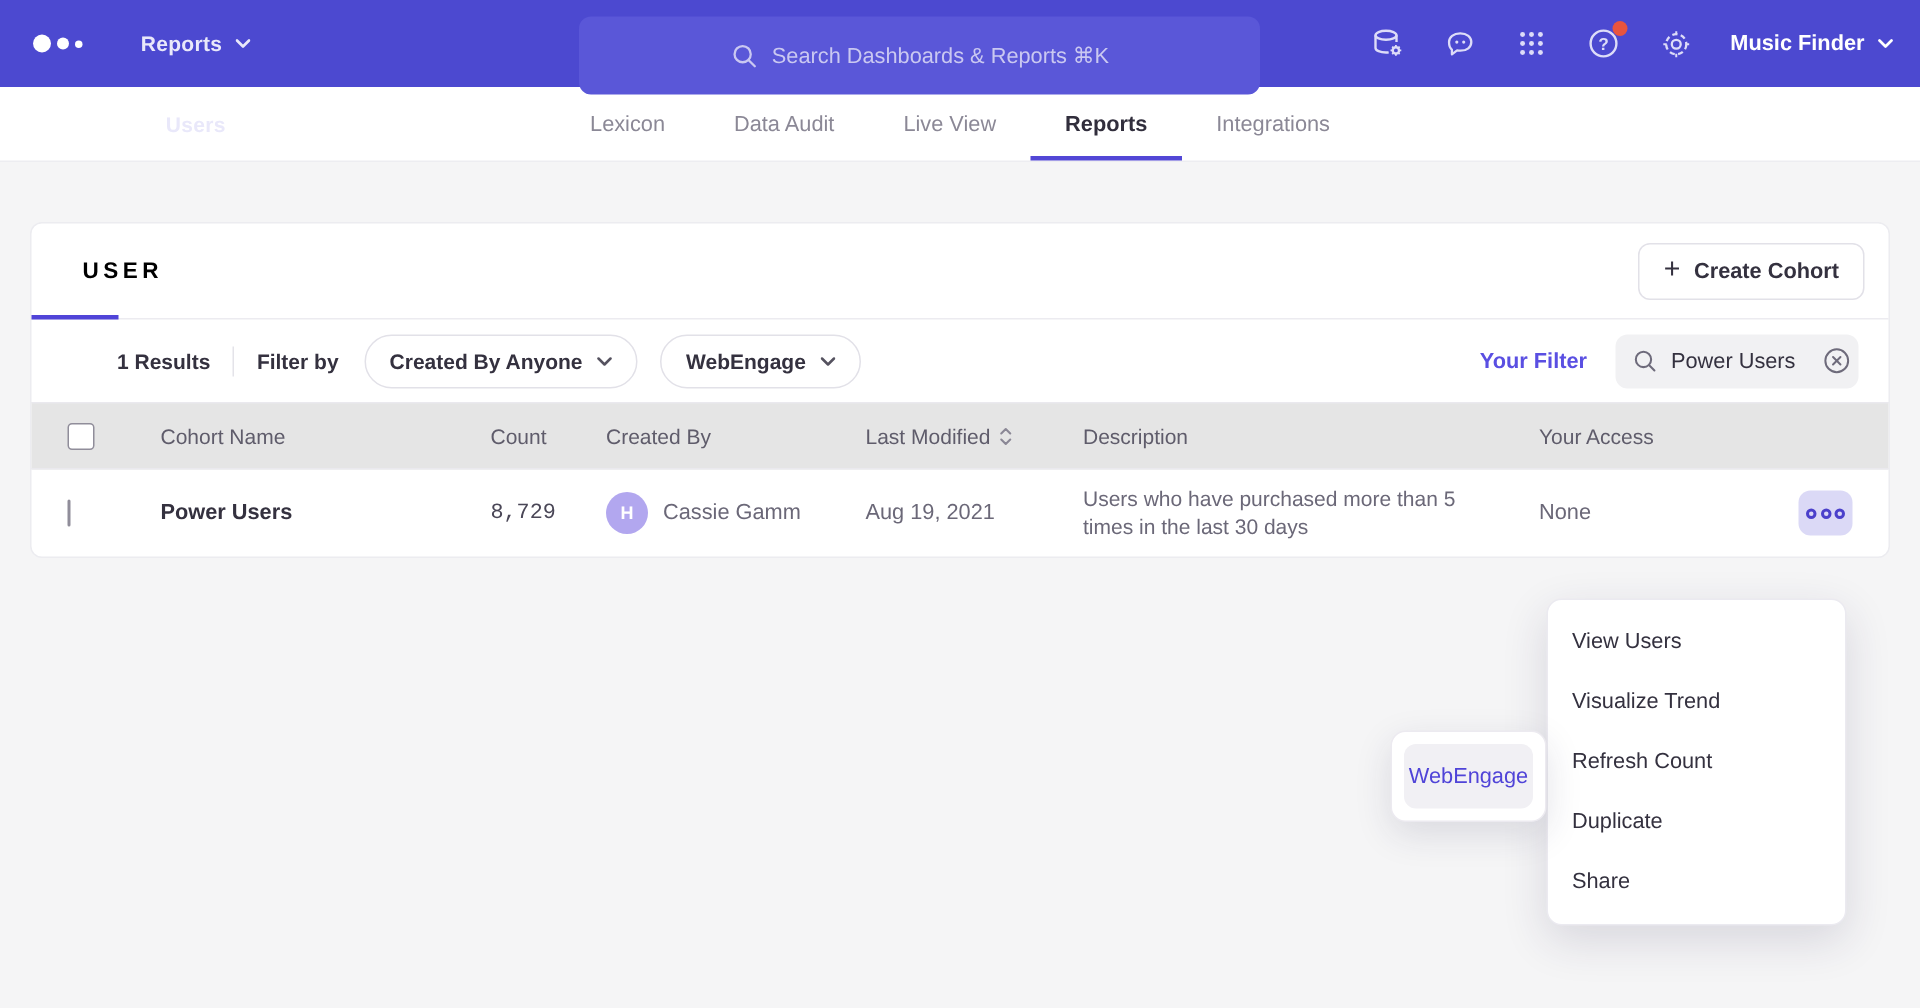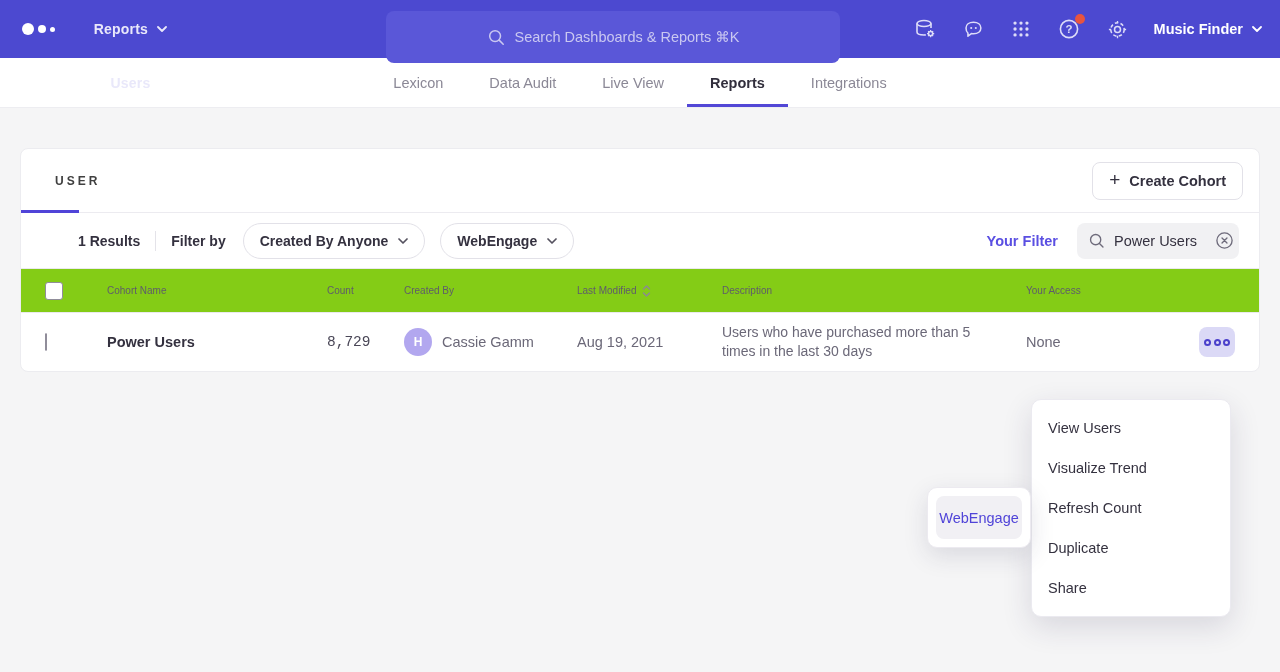--- a/index.html
+++ b/index.html
@@ -52,21 +52,21 @@
   .card {
     position:absolute; left:20px; top:148px; width:1240px; height:224px;
     background:#fff; border:1px solid #ececf0; border-radius:8px;
   }
   .card-header {
     position:relative; height:64px; border-bottom:1px solid #ecebf0;
     display:flex; align-items:center; justify-content:space-between;
     padding:0 16px 0 34px;
   }
   .user-tab {
-    font-size:12px; font-weight:700; letter-spacing:3px; color:#404040; cursor:pointer;
+    font-size:15px; font-weight:700; letter-spacing:3px; color:#000000; cursor:pointer;
   }
   .user-tab-underline { position:absolute; left:0; bottom:-1px; width:58px; height:3px; background:#5044d8; }
   .create-btn {
     display:flex; align-items:center; gap:9px; height:38px; padding:0 16px;
     background:#fff; border:1px solid #e2e1e8; border-radius:8px;
     font-size:14.5px; font-weight:600; color:#34313f; cursor:pointer;
   }
   .plus { font-size:19px; font-weight:400; line-height:1; color:#34313f; margin-top:-2px; }
 
   
@@ -86,22 +86,22 @@
     display:flex; align-items:center; gap:9px; padding:0 11px; color:#6e6b7b;
   }
   .search-pill input {
     border:none; outline:none; background:transparent; width:92px;
     font-family:"Liberation Sans",sans-serif; font-size:14.5px; color:#34313f;
   }
 
   
   .tgrid { display:grid; grid-template-columns:62px 200px 97px 173px 145px 304px 1fr; align-items:center; padding:0 24px; }
   .thead {
-    height:45px; background:#84cc16; border-top:1px solid #eae9ee; border-bottom:1px solid #eae9ee;
-    font-size:10px; color:#5f5c6b;
+    height:45px; background:#e5e5e5; border-top:1px solid #eae9ee; border-bottom:1px solid #eae9ee;
+    font-size:14px; color:#5f5c6b;
   }
   .th { display:flex; align-items:center; gap:6px; }
   .th.count { padding-left:20px; }
   .trow { height:58px; font-size:14.5px; color:#6b6878; }
   .checkbox {
     width:18px; height:18px; border:1.5px solid #908d9a; border-radius:3px; background:#fff; cursor:pointer;
   }
   .cohort-name { font-weight:600; color:#34313f; }
   .count-cell { padding-left:20px; color:#4a4757;font-family:Liberation Mono, monospace; }
   .created-cell { display:flex; align-items:center; gap:10px; }

